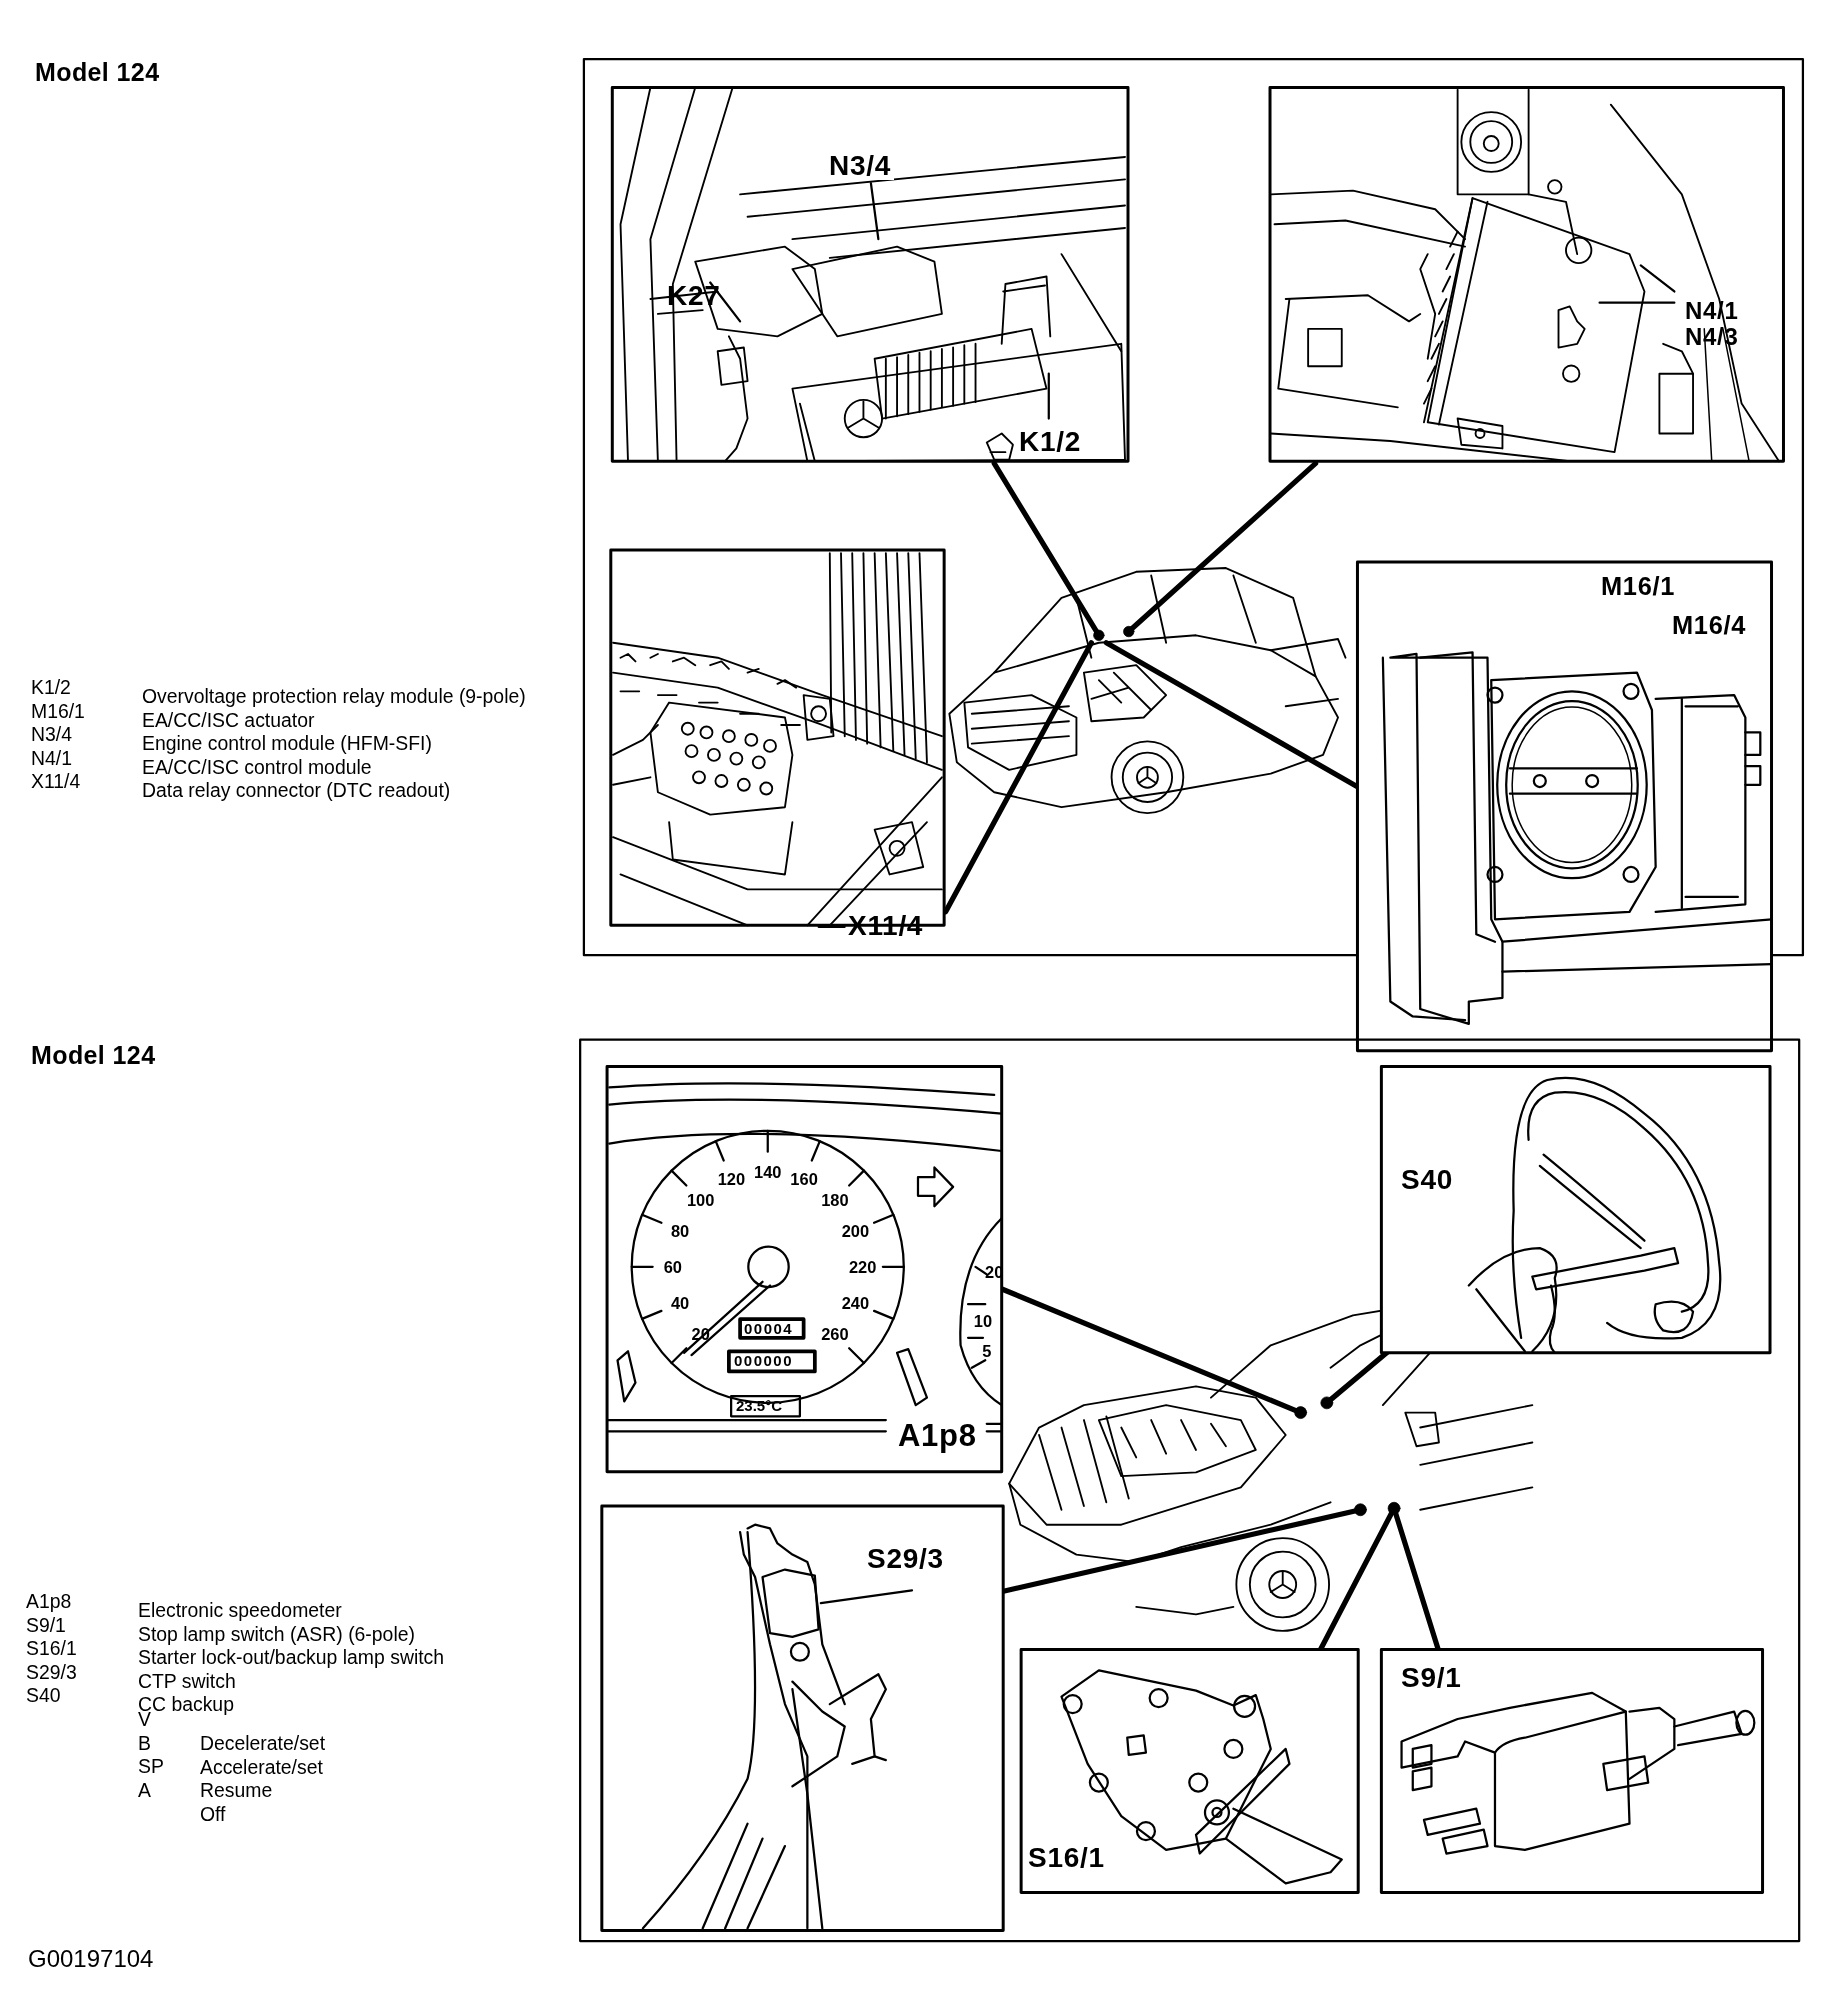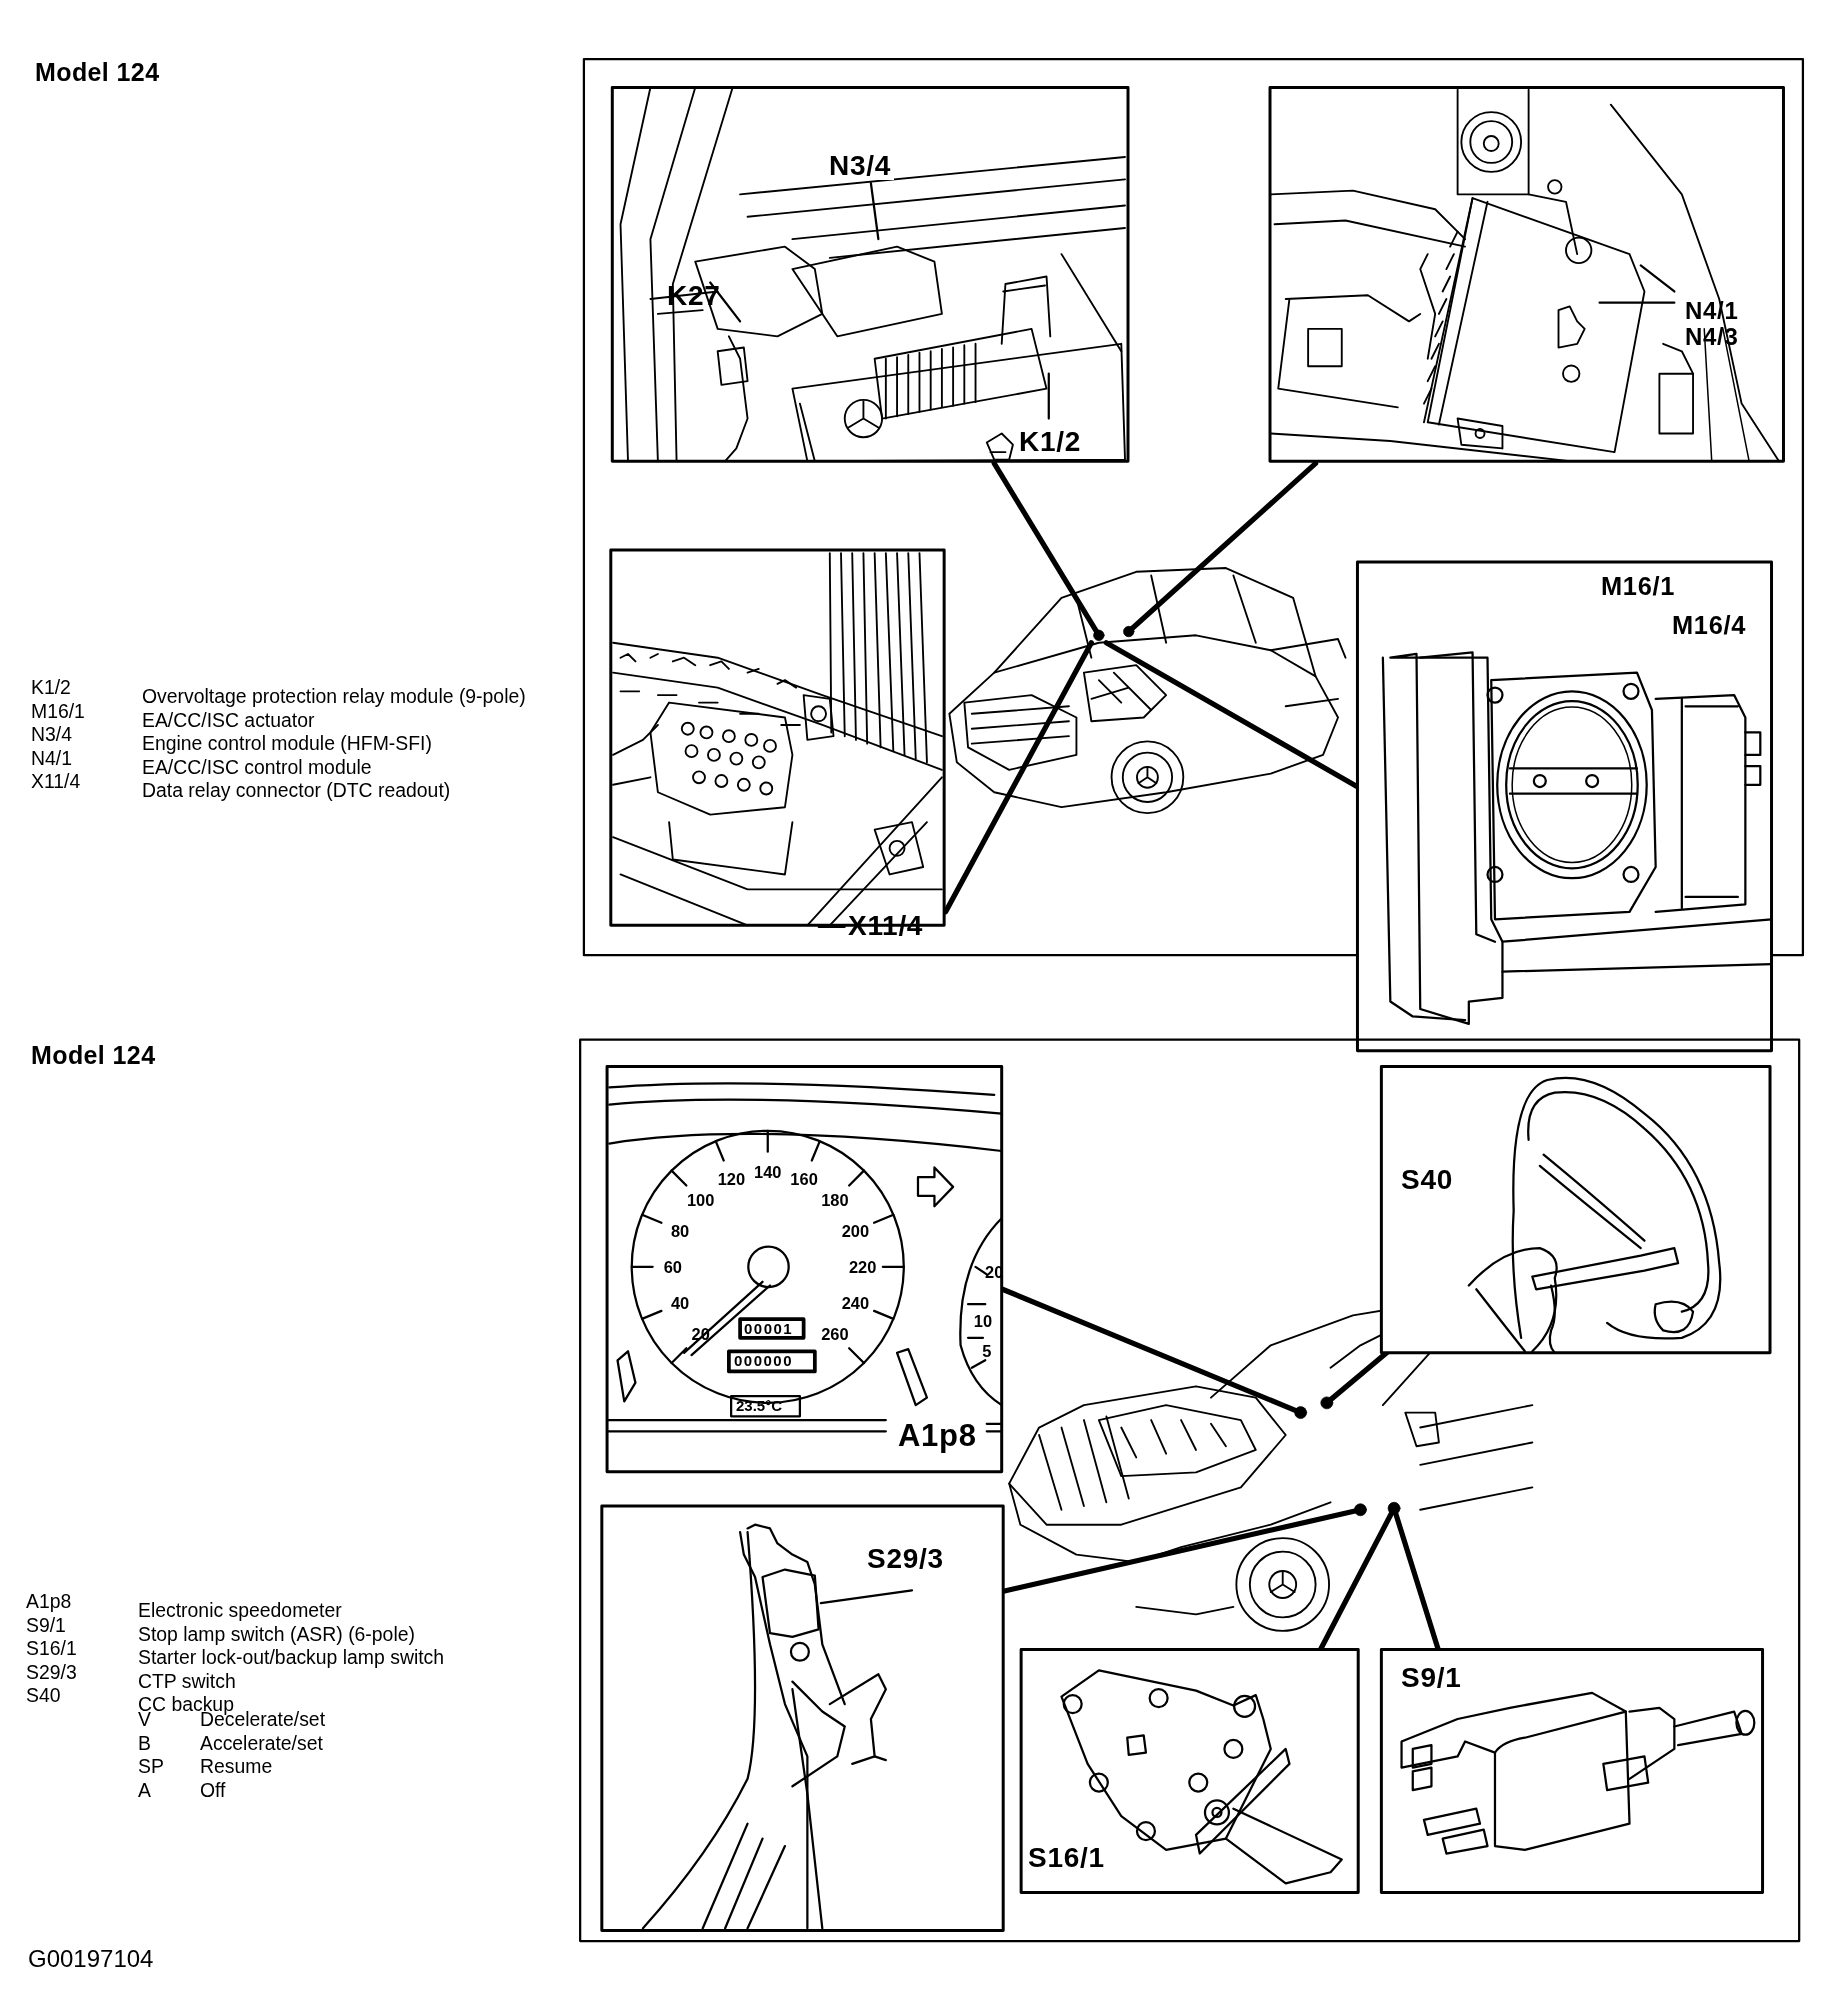--- a/index.html
+++ b/index.html
@@ -5,21 +5,21 @@
   html, body { margin:0; padding:0; background:#ffffff; }
   body { width:1827px; height:2015px; position:relative; overflow:hidden; color:#000;
          font-family:"Liberation Sans", sans-serif; }
   .abs { position:absolute; }
   .model-title { font-weight:bold; font-size:25px; letter-spacing:0.4px; }
   .legend { font-size:19.4px; line-height:23.6px; }
   .legend .row { position:relative; height:23.6px; white-space:nowrap; }
   .legend .code { position:absolute; left:0; }
   .legend .desc { position:absolute;margin-top:9px; }
   .legend .subcode { position:absolute; }
-  .legend .subdesc { position:absolute; }
+  .legend .subdesc { position:absolute;margin-top:24px; }
   .fig-id { font-size:24px; }
   svg.art { position:absolute; left:0; top:0; width:1827px; height:2015px; overflow:visible; }
   .callout { position:absolute; font-weight:bold; font-size:28px; line-height:1; white-space:nowrap;
              font-family:"Liberation Sans", sans-serif; letter-spacing:0.7px; }
   .gauge-num { font-family:"Liberation Sans", sans-serif; font-weight:bold; font-size:16.4px; }
 </style>
 </head>
 <body>
 
 <div class="abs model-title" style="left:35px; top:58px;">Model 124</div>
@@ -395,16 +395,16 @@
 <div class="callout" style="left:848px; top:912px;">X11/4</div>
 <div class="callout" style="left:1601px; top:574px; font-size:25.4px;">M16/1</div>
 <div class="callout" style="left:1672px; top:613px; font-size:25.4px;">M16/4</div>
 
 <div class="callout" style="left:895px; top:1420px; font-size:31px; background:#fff; padding:0 3px;">A1p8</div>
 <div class="callout" style="left:1401px; top:1166px;">S40</div>
 <div class="callout" style="left:867px; top:1545px;">S29/3</div>
 <div class="callout" style="left:1028px; top:1844px;">S16/1</div>
 <div class="callout" style="left:1401px; top:1664px;">S9/1</div>
 
-<div class="abs gauge-num" style="left:744px; top:1320px; font-size:15px; letter-spacing:1.5px;">00001</div>
+<div class="abs gauge-num" style="left:744px; top:1320px; font-size:15px; letter-spacing:1.5px;">00004</div>
 <div class="abs gauge-num" style="left:734px; top:1352px; font-size:15px; letter-spacing:1.5px;">000000</div>
 <div class="abs gauge-num" style="left:736px; top:1397px; font-size:15px;">23.5°C</div>
 
 
 </body></html>

